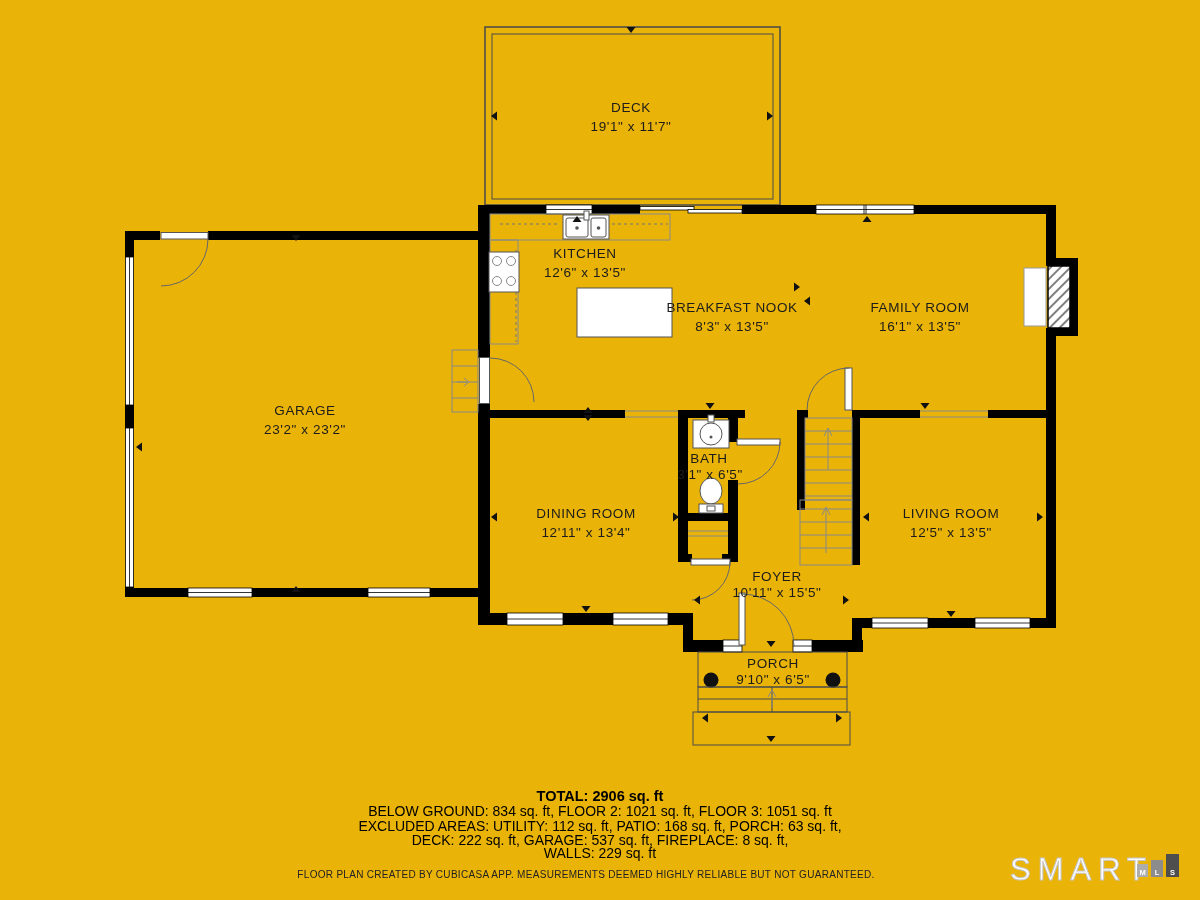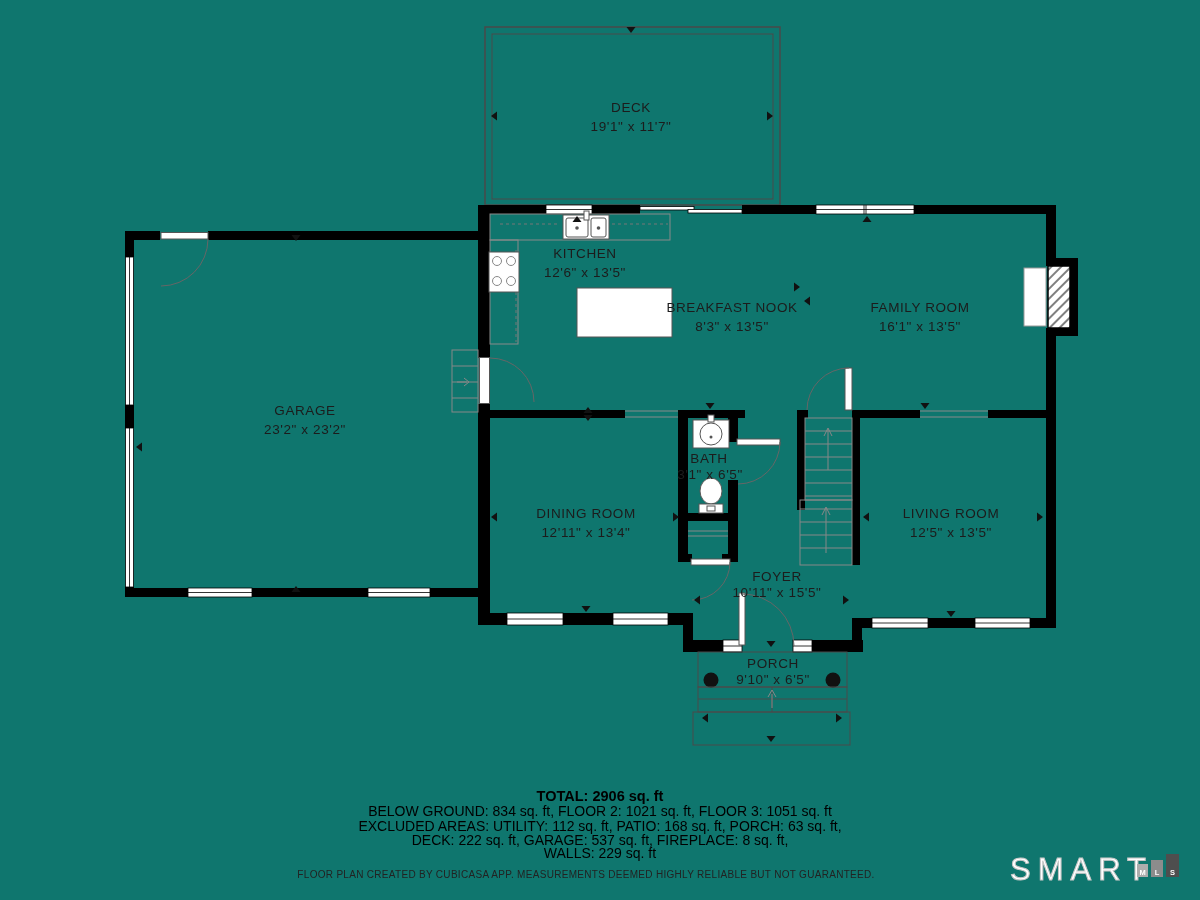--- a/index.html
+++ b/index.html
@@ -1,16 +1,16 @@
 <!DOCTYPE html>
 <html><head>
 <meta charset="utf-8">
 <style>
   html,body{margin:0;padding:0;background:#ffffff;}
-  .stage{position:relative;width:1200px;height:900px;background:#0f766e;overflow:hidden;
+  .stage{position:relative;width:1200px;height:900px;background:#eab308;overflow:hidden;
          font-family:"Liberation Sans","DejaVu Sans",sans-serif;}
   svg{display:block;}
   .wall{fill:#000;}
   .thin{stroke:#4a4a4a;stroke-width:1.5;fill:none;}
   .thin1{stroke:#4a4a4a;stroke-width:1;fill:none;}
   .lite{stroke:#8a8a8a;stroke-width:1;fill:none;}
   .fixture{stroke:#555;stroke-width:1;fill:#fff;}
   .counter{stroke:#8a8a8a;stroke-width:1;fill:none;}
   .dash{stroke:#777;stroke-width:1;fill:none;stroke-dasharray:3 3;}
   .win{fill:#fff;stroke:#000;stroke-width:.8;}

